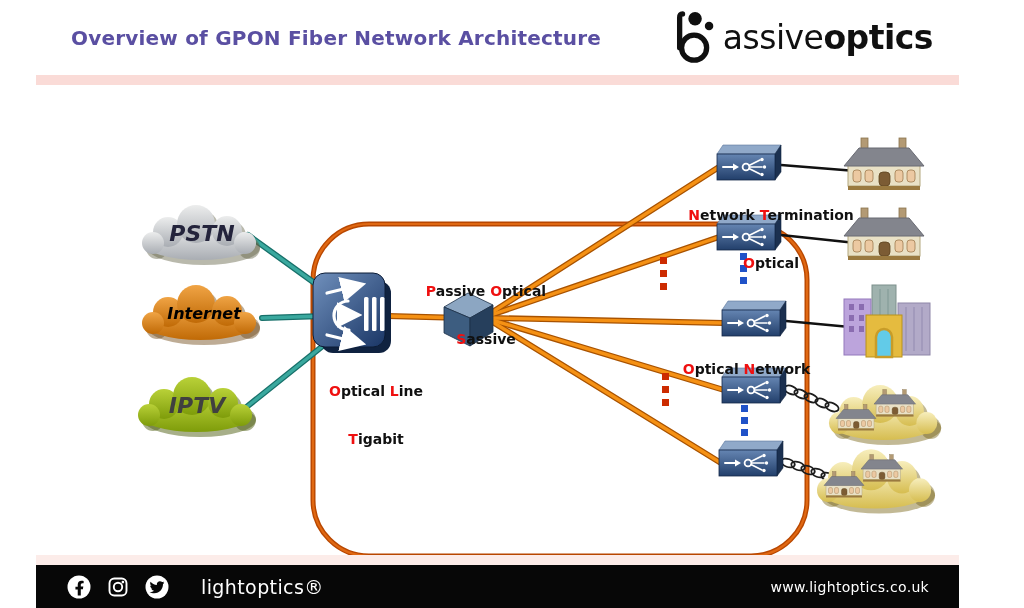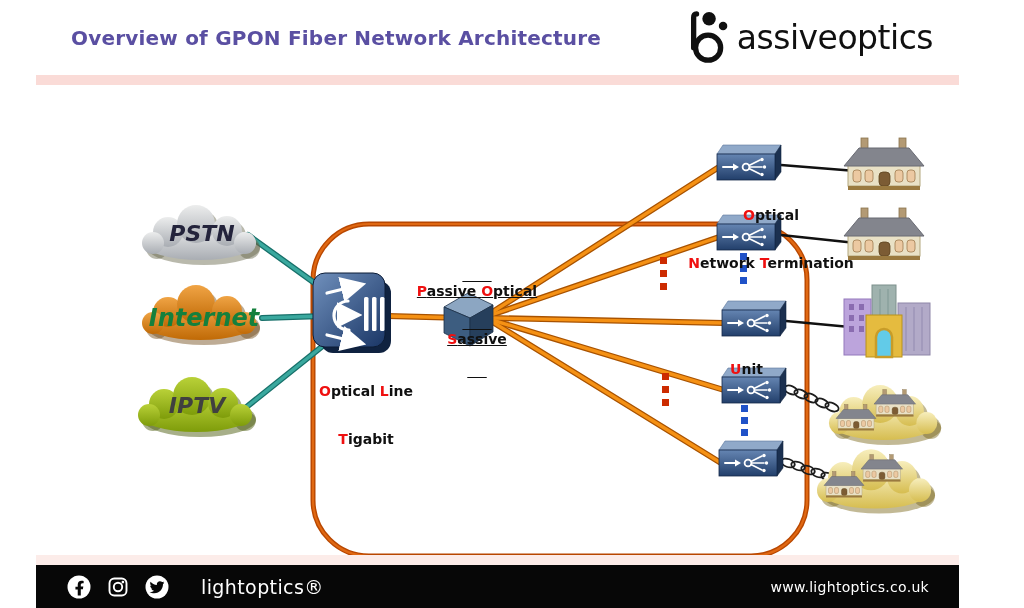--- a/index.html
+++ b/index.html
@@ -7,34 +7,34 @@
        font-family:"DejaVu Sans","Liberation Sans",sans-serif;}
   .page{position:relative;width:923px;height:608px;background:#ffffff;padding-left:36px;}
 
   
   .header{height:75px;display:flex;align-items:center;justify-content:space-between;
           padding:0 26px 0 35px;box-sizing:border-box;background:#ffffff;}
   .page-title{font-size:20px;font-weight:bold;color:#5a4fa2;margin:0;letter-spacing:0.2px;}
   .logo{display:flex;align-items:center;gap:3px;}
   .logo-text{font-size:33px;color:#101010;letter-spacing:-0.5px;}
   .logo-light{font-weight:400;}
-  .logo-bold{font-weight:400;}
+  .logo-bold{font-weight:700;}
 
   .band-top{height:10px;background:#fadbd7;}
   .strip-bottom{height:10px;background:#fcece9;}
 
   
   .content{position:relative;height:470px;background:#ffffff;}
   .diagram-svg{position:absolute;left:0;top:0;z-index:1;}
   .lbl{position:absolute;z-index:2;font-weight:bold;color:#101010;text-align:center;
        font-size:14px;line-height:16px;white-space:pre;}
   .lbl-gpon{font-size:21px;line-height:26px;word-spacing:7px;letter-spacing:0.4px;text-align:left;}
   .cloud-lbl{position:absolute;z-index:2;font-style:italic;font-weight:bold;text-align:center;}
   .cloud-lbl.pstn{color:#23233b;font-size:22px;}
-  .cloud-lbl.internet{color:#15803d;font-size:24px;}
+  .cloud-lbl.internet{color:#000000;font-size:16px;}
   .cloud-lbl.iptv{color:#404040;font-size:22px;text-align:center;}
 
   
   .footer{height:43px;background:#070707;display:flex;align-items:center;
           padding:0 30px;box-sizing:border-box;}
   .social{display:flex;align-items:center;gap:13px;}
   .footer-brand{color:#ffffff;font-size:19px;margin-left:31px;letter-spacing:0.4px;}
   .footer-site{margin-left:auto;color:#ffffff;font-size:14px;letter-spacing:0.3px;}
 </style>
 </head>
@@ -269,37 +269,37 @@
             <rect x="704" y="180" width="7" height="7"></rect>
             <rect x="704" y="192" width="7" height="7"></rect>
           <rect x="705" y="320" width="7" height="7"></rect>
             <rect x="705" y="332" width="7" height="7"></rect>
             <rect x="705" y="344" width="7" height="7"></rect>
         </g>
       </g>
     </svg>
 
 
-    <div class="lbl" style="left:366px;top:166px;width:150px;text-decoration:underline;">
+    <div class="lbl" style="left:375px;top:166px;width:150px;">
       <div><span style="color: rgb(239, 16, 16);">P</span><span>assive </span><span style="color: rgb(239, 16, 16);">O</span><span>ptical</span></div>
       <div><span style="color: rgb(239, 16, 16);">S</span><span>assive</span></div>
     </div>
 
-    <div class="lbl" style="left:264px;top:266px;width:132px;">
+    <div class="lbl" style="left:274px;top:266px;width:132px;">
       <div><span style="color: rgb(239, 16, 16);">O</span><span>ptical </span><span style="color: rgb(239, 16, 16);">L</span><span>ine</span></div>
       <div><span style="color: rgb(239, 16, 16);">T</span><span>igabit</span></div>
     </div>
 
     <div class="lbl" style="left:645px;top:90px;width:180px;">
+      <div><span style="color: rgb(239, 16, 16);">N</span><span>etwork </span><span style="color: rgb(239, 16, 16);">T</span><span>ermination</span></div>
       <div><span style="color: rgb(239, 16, 16);">O</span><span>ptical</span></div>
-      <div><span style="color: rgb(239, 16, 16);">N</span><span>etwork </span><span style="color: rgb(239, 16, 16);">T</span><span>ermination</span></div>
     </div>
 
     <div class="lbl" style="left:628px;top:244px;width:165px;">
-      <div><span style="color: rgb(239, 16, 16);">U</span><span>nit</span></div>
+      <div><span style="color: rgb(239, 16, 16);">O</span><span>ptical </span><span style="color: rgb(239, 16, 16);">N</span><span>etwork</span></div>
     </div>
 
     <div class="cloud-lbl pstn" style="left:124px;top:136px;width:84px;">PSTN</div>
     <div class="cloud-lbl internet" style="left:110px;top:219px;width:116px;">Internet</div>
     <div class="cloud-lbl iptv" style="left:118px;top:308px;width:86px;">IPTV</div>
   </div>
 
   <div class="strip-bottom"></div>
 
   <div class="footer">

